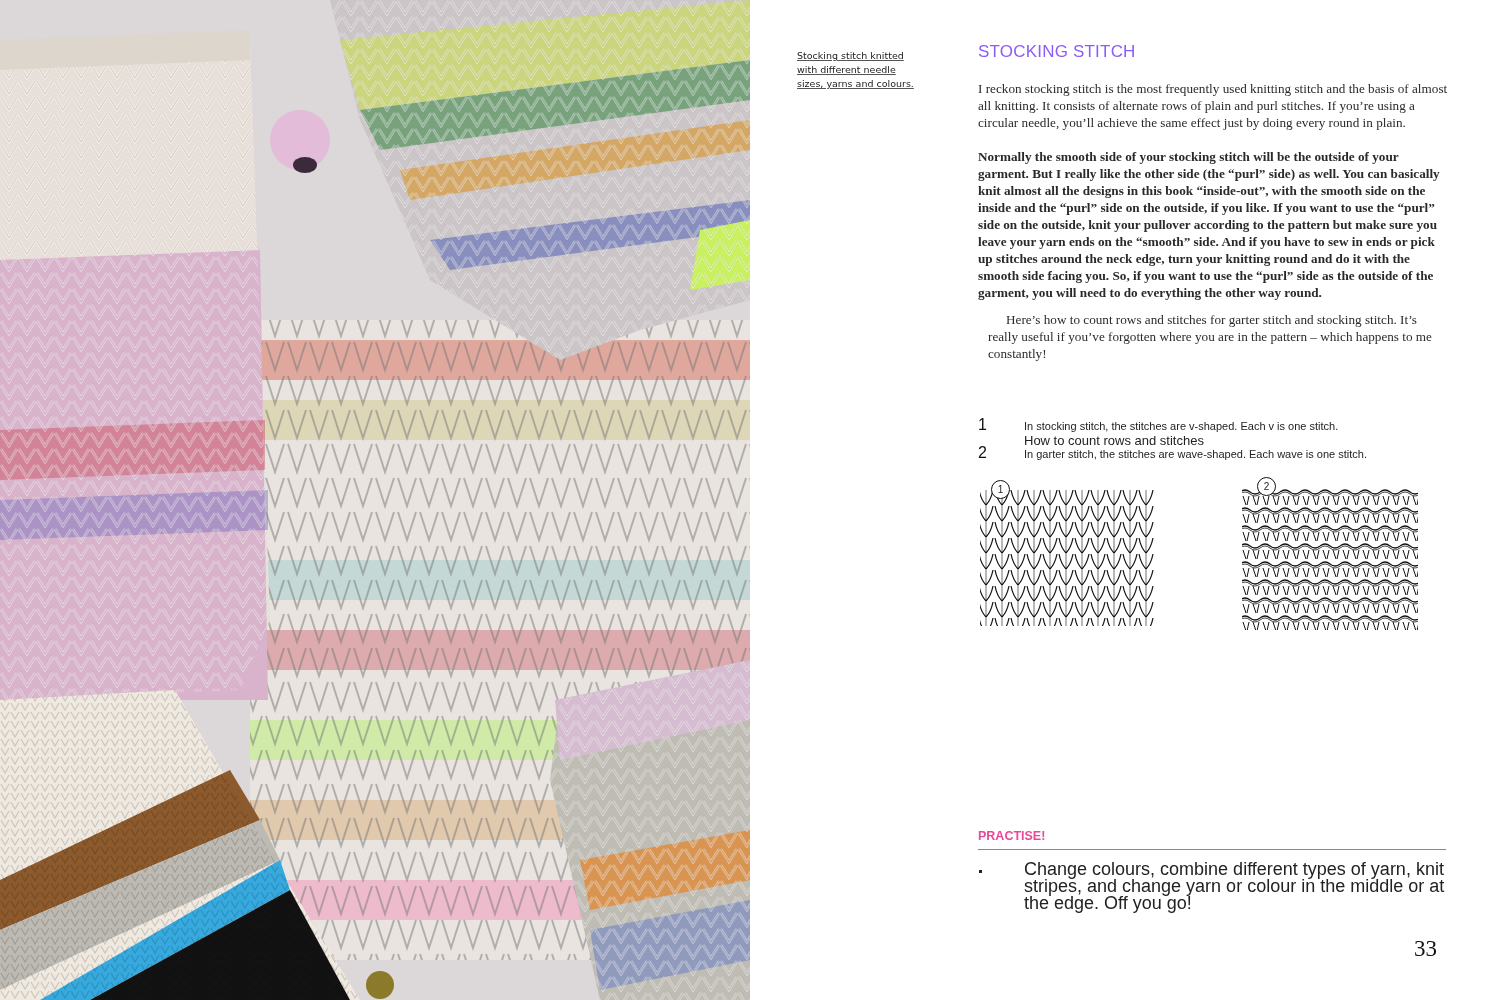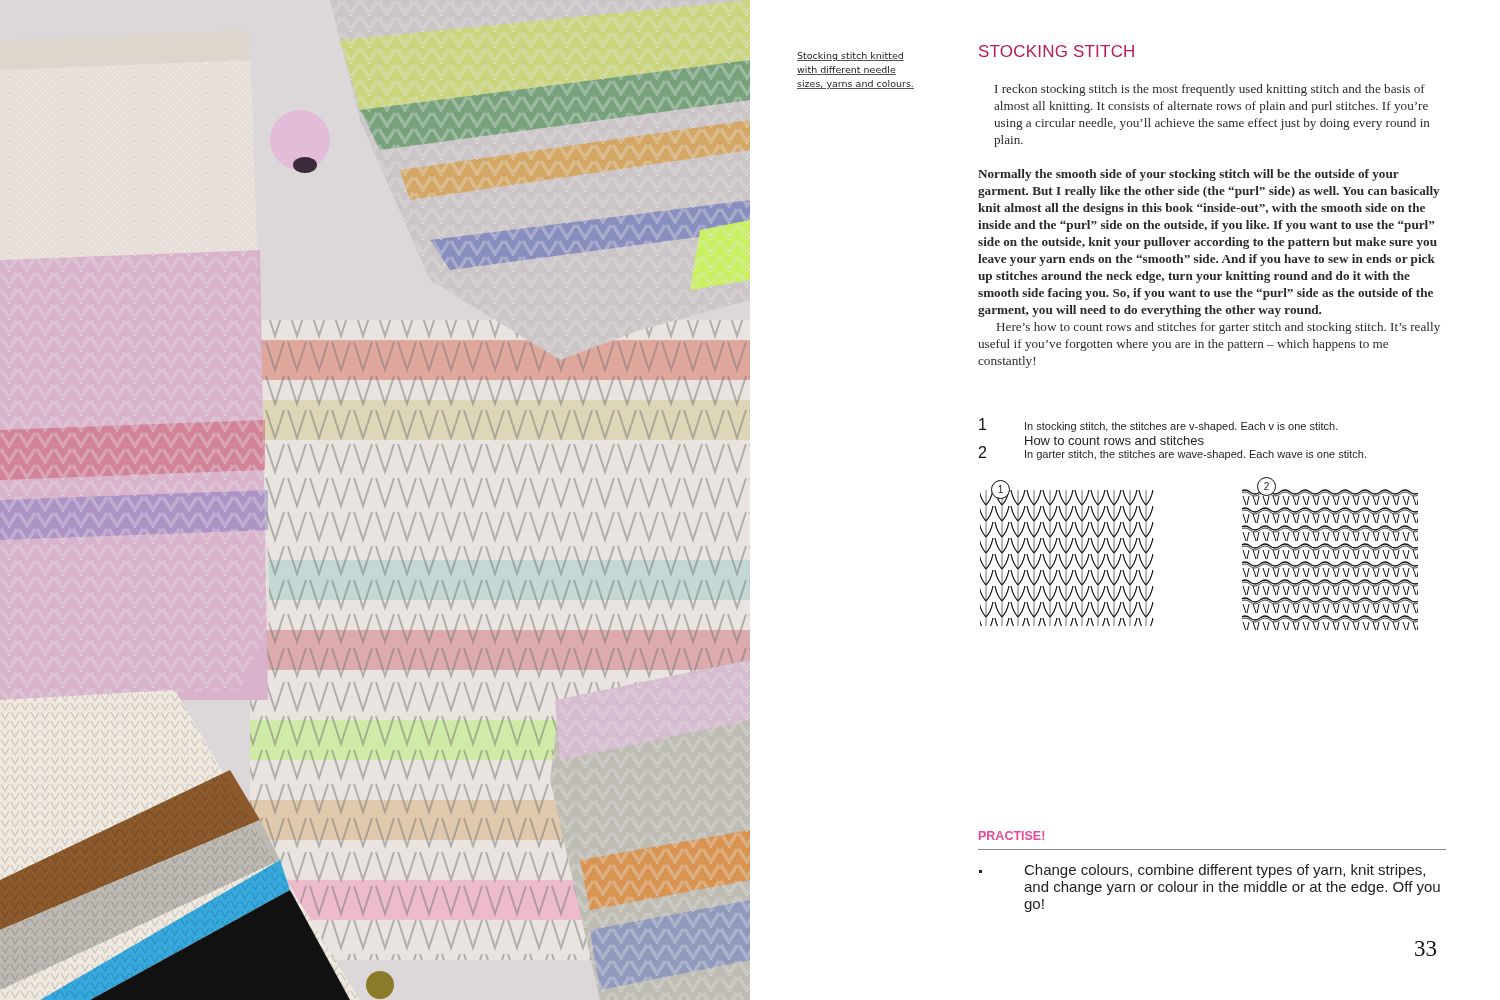--- a/index.html
+++ b/index.html
@@ -15,29 +15,29 @@
   .page {
     position: absolute; left: 750px; top: 0; width: 750px; height: 716px; background: #ffffff;
   }
   .caption {
     position: absolute; left: 47px; top: 49px; width: 120px;
     font-family: "DejaVu Sans", sans-serif; font-size: 9.5px; line-height: 14px; color: #222;
   }
   .caption span { text-decoration: underline; text-decoration-color: #555; }
   .title {
     position: absolute; left: 228px; top: 42px; margin: 0;
-    font-family: "Liberation Sans", sans-serif; font-weight: normal; font-size: 17px; letter-spacing: 0.2px; color: #be185d;
+    font-family: "Liberation Sans", sans-serif; font-weight: normal; font-size: 17px; letter-spacing: 0.2px; color: #8b5cf6;
   }
   .body {
     position: absolute; left: 228px; top: 80px; width: 472px;
     font-family: "Liberation Serif", serif; font-size: 13.2px; line-height: 17px; color: #2a2a2a;
   }
-  .body p { margin: 0 0 17px 16px; }
+  .body p { margin: 0 0 17px 0; }
   .body p.cont { margin: 0; font-weight: bold; }
-  .body p.indent { text-indent: 18px; margin: 0; }
+  .body p.indent { text-indent: 18px; margin: 10px; }
   .howto-title {
     position: absolute; left: 274px; top: 393px;
     font-family: "Liberation Sans", sans-serif; font-size: 13px; color: #222; margin-top: 40px;
   }
   .step { position: absolute; left: 228px; font-family: "Liberation Sans", sans-serif; }
   .step .num { position: absolute; left: 0; top: -4px; font-size: 16px; color: #111; }
   .step .txt { position: absolute; left: 46px; top: 0; font-size: 11px; white-space: nowrap; color: #222; text-align: right; }
   .diagram { position: absolute; }
   .diagram .badge {
     position: absolute; width: 17px; height: 17px; border: 1px solid #111; border-radius: 50%;
@@ -46,21 +46,21 @@
   .practise-title {
     position: absolute; left: 228px; top: 829px;
     font-family: "Liberation Sans", sans-serif; font-weight: bold; font-size: 12.5px; color: #ec4899;
   }
   .rule { position: absolute; left: 228px; top: 849px; width: 468px; height: 1px; background: #888; }
   .bullet {
     position: absolute; left: 229px; top: 870px; width: 3px; height: 3px; background: #222;
   }
   .practise-text {
     position: absolute; left: 274px; top: 861px; width: 430px;
-    font-family: "Liberation Sans", sans-serif; font-size: 15px; line-height: 17px; color: #222;
+    font-family: "Liberation Sans", sans-serif; font-size: 18px; line-height: 17px; color: #222;
   }
   .page-num {
     position: absolute; left: 664px; top: 936px;
     font-family: Liberation Serif, serif; font-size: 23px; color: #111;
   }
 </style>
 </head>
 <body>
 
 <div class="photo">

